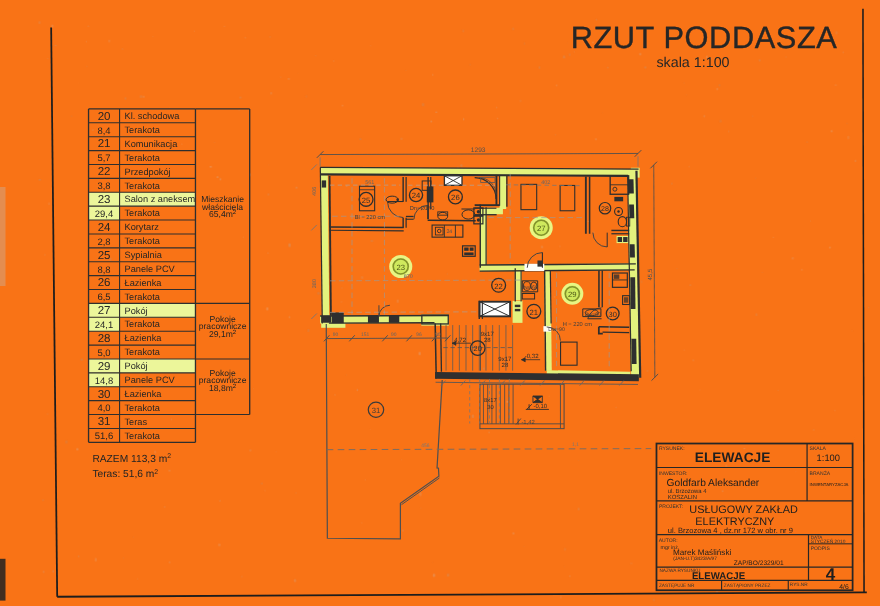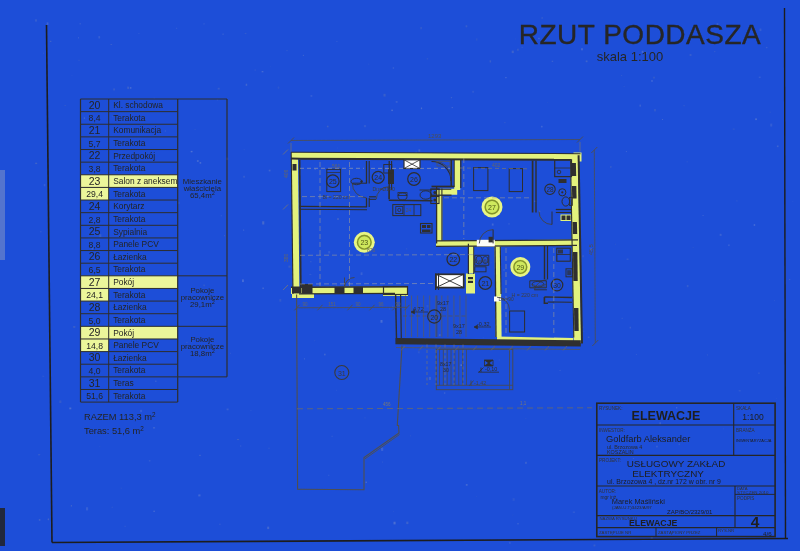--- a/index.html
+++ b/index.html
@@ -1,15 +1,15 @@
 <!DOCTYPE html>
 <html><head><meta charset="utf-8">
 <style>
 html,body{margin:0;padding:0;background:#ffffff;}
-#page{position:relative;width:800px;height:551px;background:#1d4ed8;overflow:hidden;}
+#page{position:relative;width:800px;height:551px;background:#f97316;overflow:hidden;}
 svg{position:absolute;left:0;top:0;}
 text{font-family:"Liberation Sans",sans-serif;}
 </style></head>
 <body>
 <div id="page">
 <svg width="800" height="551" viewBox="0 0 800 551" xmlns="http://www.w3.org/2000/svg">
 
 <g opacity="0.5">
 <rect x="277.7" y="86.5" width="1.6" height="2.2" fill="rgb(159,159,159)" opacity="0.23"></rect>
 <rect x="475.8" y="496.2" width="0.9" height="0.9" fill="rgb(161,161,161)" opacity="0.22"></rect>

